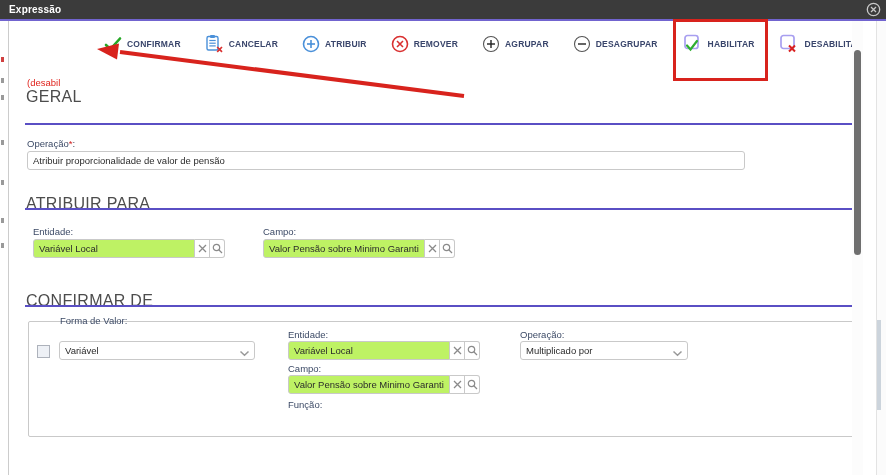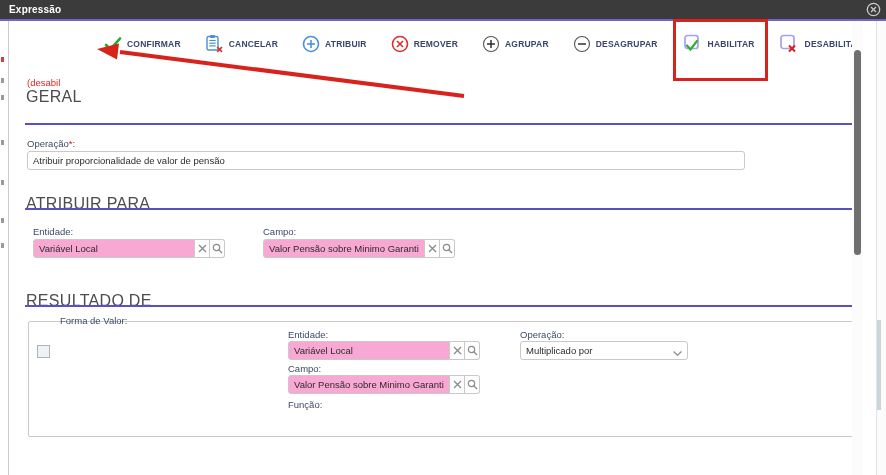--- a/index.html
+++ b/index.html
@@ -28,21 +28,21 @@
   .uline{position:absolute;height:2px;background:#5a4fc4;}
   .lbl{position:absolute;font-size:9.5px;color:#3c4a66;}
   .req{color:#d02020;}
   .txt-input{position:absolute;height:19px;border:1px solid #c9c9c9;border-radius:3px;
              font-family:"Liberation Sans",sans-serif;font-size:9.5px;color:#2b2b2b;
              padding:0 5px;box-sizing:border-box;background:#fff;}
   
   .lookup{position:absolute;display:flex;height:19px;}
   .lk-in{flex:1;min-width:0;border:1px solid #c9c9c9;border-radius:3px 0 0 3px;
          font-family:"Liberation Sans",sans-serif;font-size:9.5px;color:#2b2b2b;
-         padding:0 5px;box-sizing:border-box;background:#f9a8d4;}
+         padding:0 5px;box-sizing:border-box;background:#bef264;}
   .lk-btn{width:15px;border:1px solid #c9c9c9;border-left:none;background:#fff;
           display:flex;align-items:center;justify-content:center;box-sizing:border-box;padding:0;}
   .lk-end{border-radius:0 3px 3px 0;}
   
   .dd{position:absolute;height:19px;border:1px solid #c9c9c9;border-radius:3px;background:#fff;
       display:flex;align-items:center;padding:0 18px 0 5px;font-size:9.5px;color:#2b2b2b;
       box-sizing:border-box;cursor:default;}
   .dd .chev{position:absolute;right:4px;top:6px;}
   
   .groupbox{position:absolute;left:28px;top:321px;width:824px;height:114px;
@@ -217,27 +217,35 @@
         </svg>
     </span>
     <span class="lk-btn lk-end">
       <svg width="11" height="11" viewBox="0 0 11 11">
           <circle cx="4.5" cy="4.5" r="3.2" stroke="#8a8a8a" stroke-width="1.2" fill="none"></circle>
           <line x1="7" y1="7" x2="10" y2="10" stroke="#8a8a8a" stroke-width="1.2"></line>
         </svg>
     </span>
   </div>
 
-  <div class="h-section" style="left:26px;top:292px;">RESULTADO DE</div>
+  <div class="h-section" style="left:26px;top:292px;">CONFIRMAR DE</div>
   <div class="uline" style="left:25px;top:305px;width:828px;"></div>
 
   <div class="groupbox"></div>
   <span class="checkbox"></span>
 
   <div class="lbl" style="left:60px;top:315px;">Forma de Valor:</div>
+  <div class="dd" style="left:59px;top:341px;width:196px;">
+    <span>Variável</span>
+    <span class="chev">
+      <svg width="11" height="7" viewBox="0 0 11 7">
+          <path d="M1.5 1.5 L5.5 5.3 L9.5 1.5" stroke="#999" stroke-width="1.5" fill="none"></path>
+        </svg>
+    </span>
+  </div>
 
   <div class="lbl" style="left:288px;top:329px;">Entidade:</div>
   <div class="lookup" style="left:288px;top:341px;width:192px;">
     <input class="lk-in" value="Variável Local" style="">
     <span class="lk-btn">
       <svg width="9" height="9" viewBox="0 0 9 9">
           <path d="M1 1 L8 8 M8 1 L1 8" stroke="#8a8a8a" stroke-width="1.3"></path>
         </svg>
     </span>
     <span class="lk-btn lk-end">

